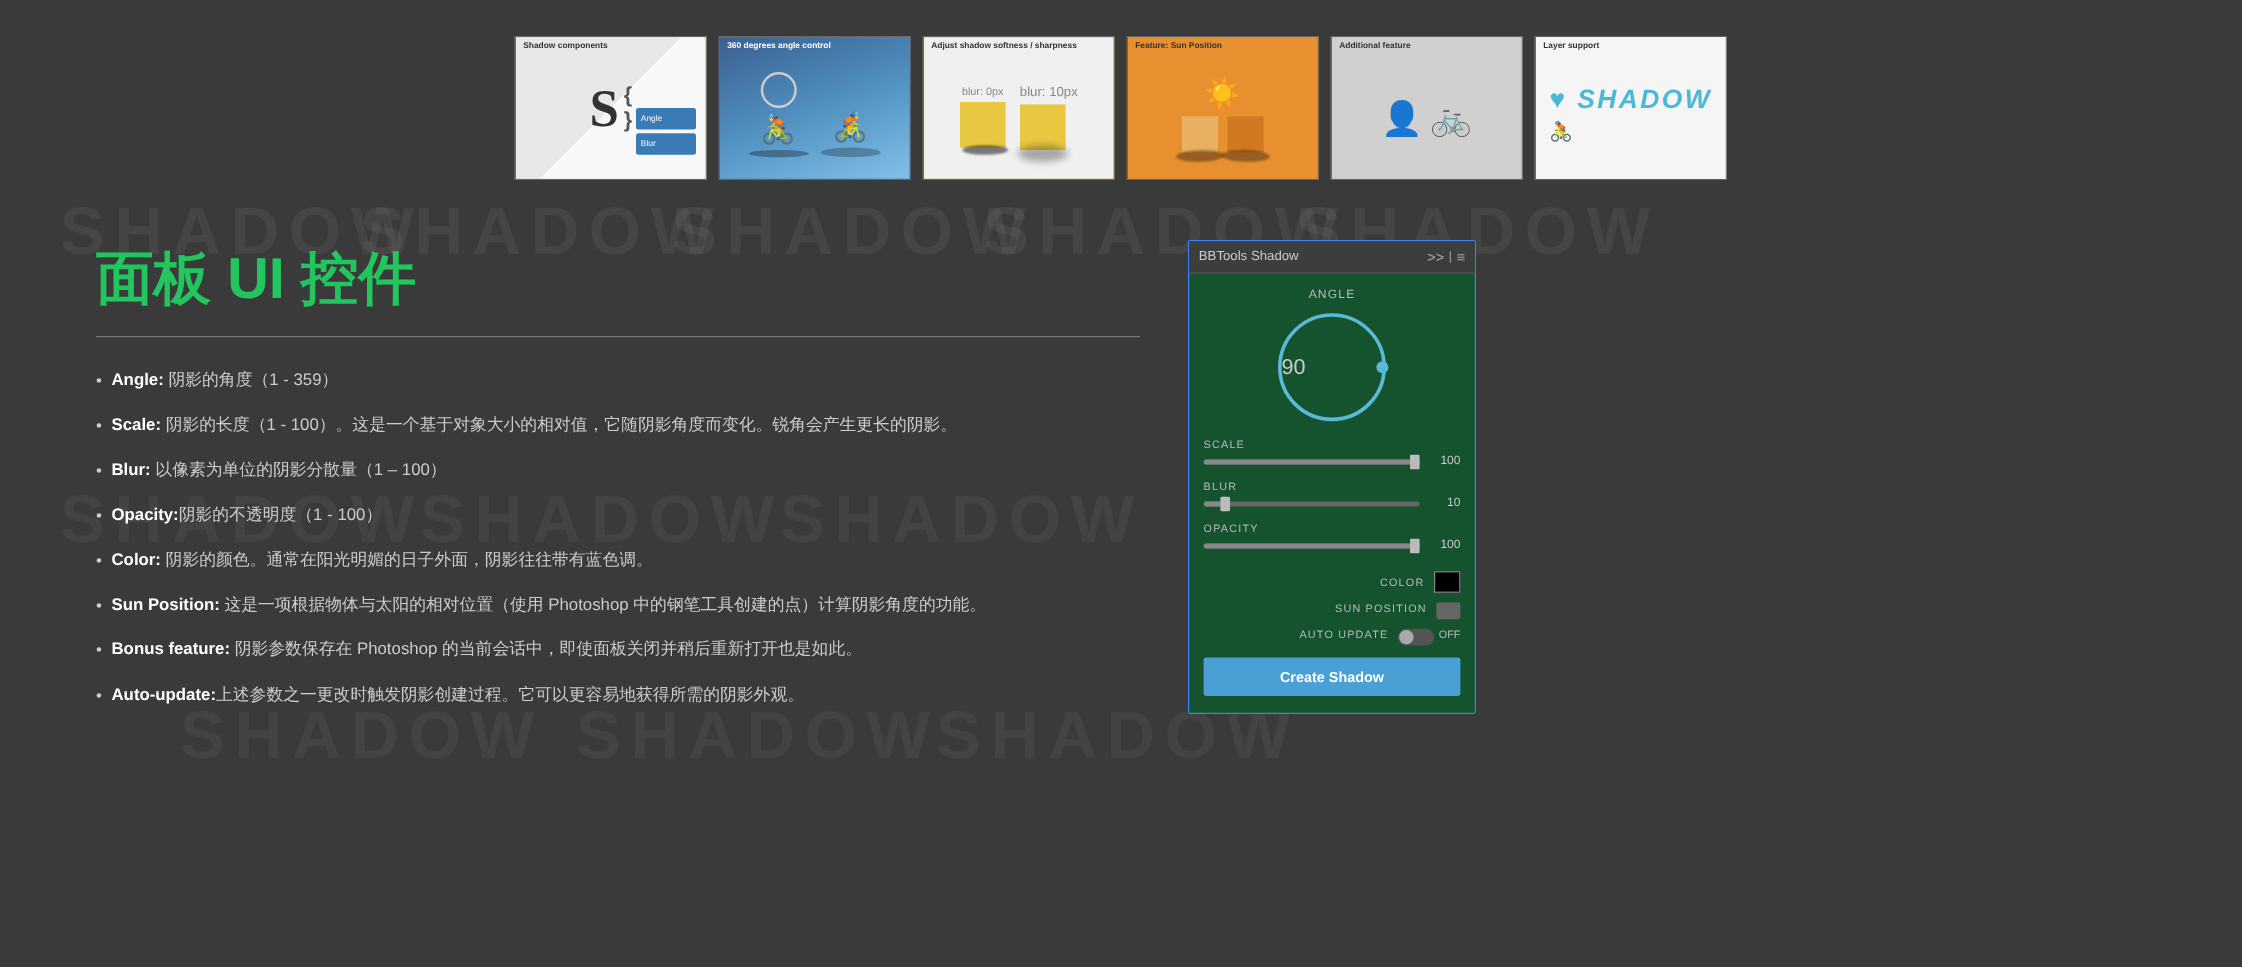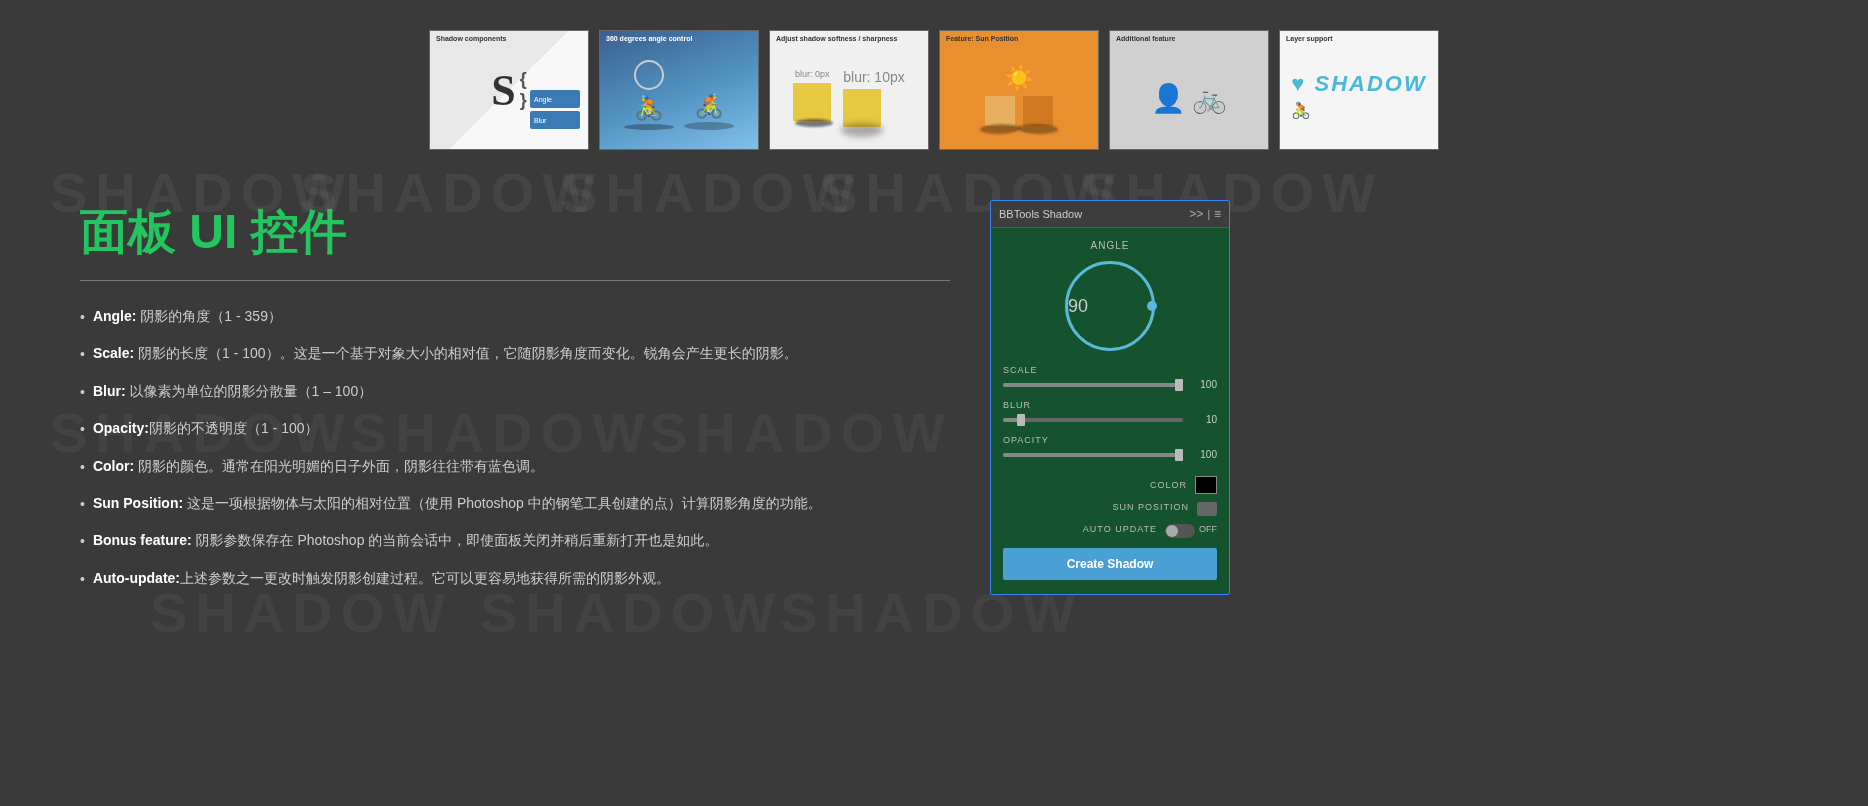--- a/index.html
+++ b/index.html
@@ -435,21 +435,21 @@
       <div class="card-content" style="background:#f0f0f0; position:relative;">
         <span class="card-label">Adjust shadow softness / sharpness</span>
         <div style="display:flex; gap:12px; margin-top:16px;">
           <div style="text-align:center;">
             <div style="font-size:9px; color:#888; margin-bottom:4px;">blur: 0px</div>
             <div style="width:38px; height:38px; background:#e8c840; position:relative;">
               <div style="position:absolute; bottom:-6px; left:2px; width:38px; height:8px; background:rgba(0,0,0,0.5); border-radius:50%; filter:blur(1px);"></div>
             </div>
           </div>
           <div style="text-align:center;">
-            <div style="font-size:14px; color:#888; margin-bottom:4px;">blur: 10px</div>
+            <div style="font-size:11px; color:#888; margin-bottom:4px;">blur: 10px</div>
             <div style="width:38px; height:38px; background:#e8c840; position:relative;">
               <div style="position:absolute; bottom:-10px; left:-2px; width:42px; height:14px; background:rgba(0,0,0,0.3); border-radius:50%; filter:blur(3px);"></div>
             </div>
           </div>
         </div>
       </div>
     </div>
 
     <div class="image-card card-4">
       <div class="card-content" style="background:#e89030; position:relative;">

